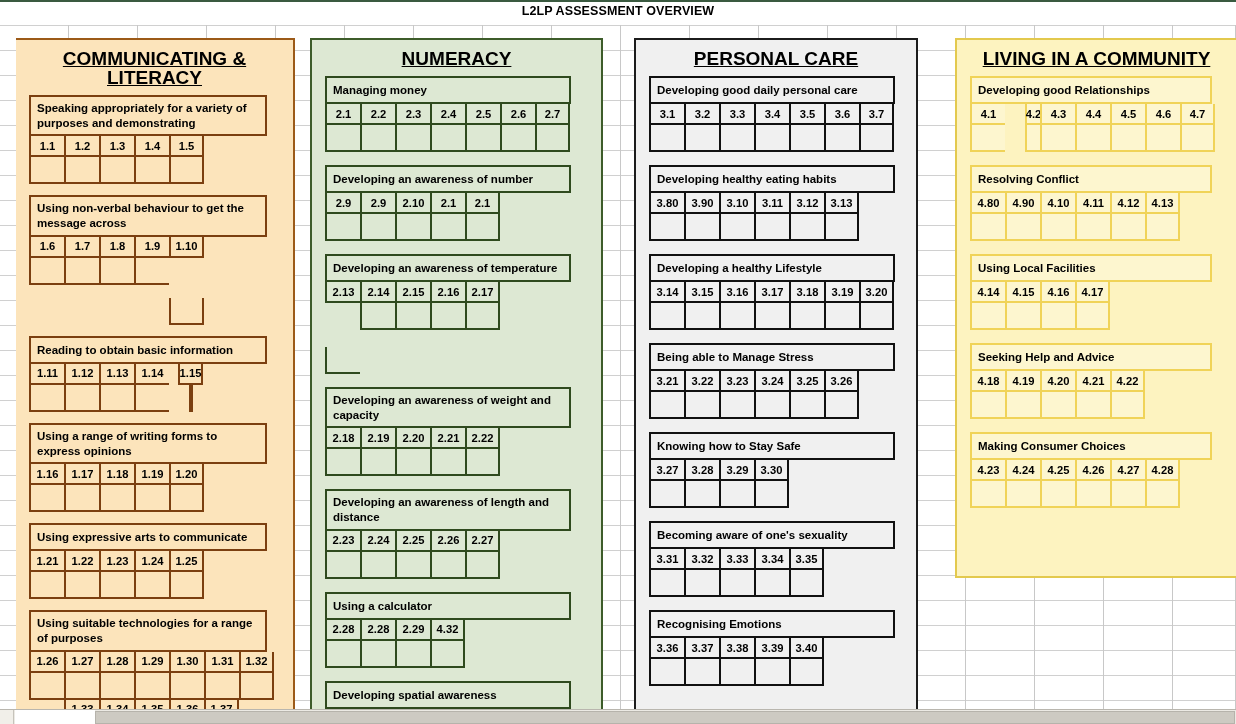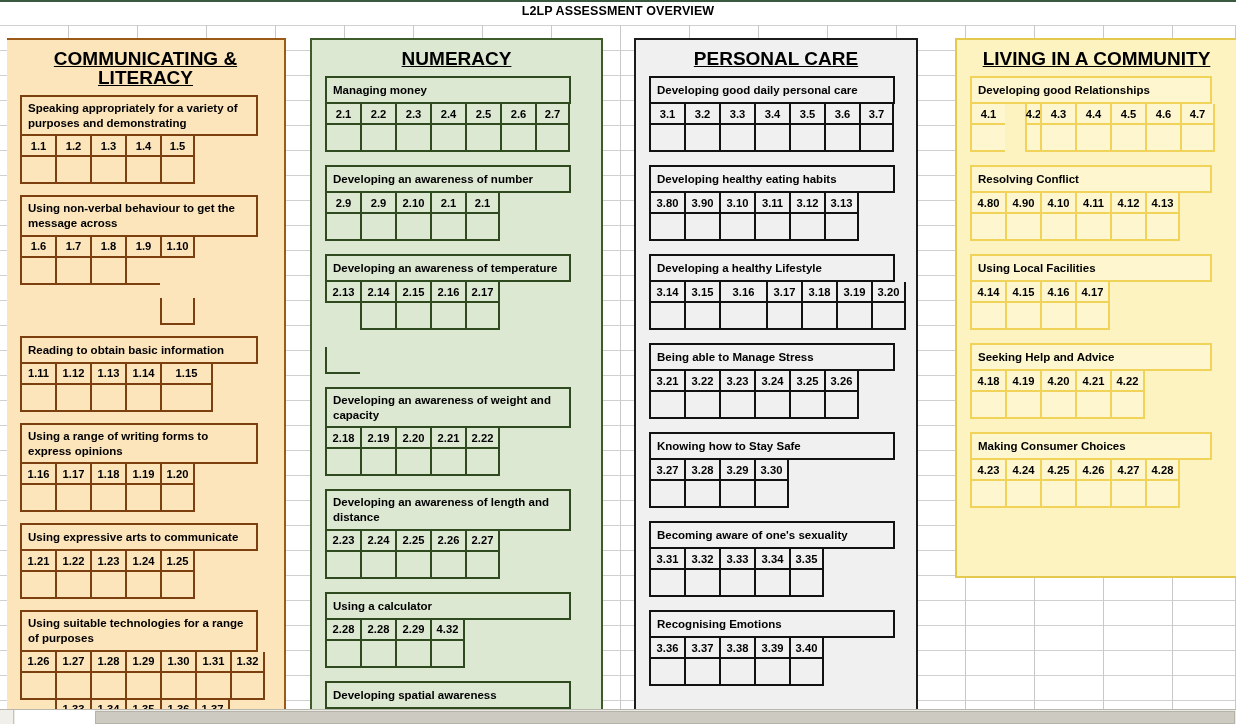--- a/index.html
+++ b/index.html
@@ -50,21 +50,21 @@
     font-size:11.2px; font-weight:bold; color:#000;
     height:21px; display:flex; align-items:center; justify-content:center;
     text-align:center;
   }
   .cellblank { height:27px; }
   .cellcol.spacer .cellcode, .cellcol.spacer .cellblank { border:none !important; background:transparent !important; }
   .cellcol.spacer .cellcode { visibility:hidden; }
   .cellcol.spacer .cellblank { visibility:hidden; }
 
   
-  #panel-literacy { left:7px; top:38px; width:279px; height:686px;
+  #panel-literacy { left:16px; top:38px; width:279px; height:686px;
     background:#fce4bb; border:2px solid #9c5a18; border-left:none; }
   #panel-literacy .panel-title { color:#000; }
   #panel-literacy .grp-head { background:#fce4bb; border:2px solid #7b3f10; }
   #panel-literacy .cellcode { background:#fce4bb; border:2px solid #7b3f10; border-top:none; border-right:none; }
   #panel-literacy .cellblank { background:#fce4bb; border:2px solid #7b3f10; border-top:none; border-right:none; }
   #panel-literacy .cellcol:last-child .cellcode,
   #panel-literacy .cellcol:last-child .cellblank { border-right:2px solid #7b3f10; }
 
   
   #panel-numeracy { left:310px; top:38px; width:293px; height:686px;
@@ -183,21 +183,21 @@
               <div class="cellblank"></div>
             </div>
             <div class="cellcol" style="width: 35px;">
               <div class="cellcode">1.13</div>
               <div class="cellblank"></div>
             </div>
             <div class="cellcol" style="width: 35px;">
               <div class="cellcode">1.14</div>
               <div class="cellblank"></div>
             </div>
-            <div class="cellcol" style="width: 53px;">
+            <div class="cellcol" style="width: 43px; align-items: center;">
               <div class="cellcode">1.15</div>
               <div class="cellblank"></div>
             </div>
           </div>
         </div>
         <div class="group" style="margin-top: 11px; margin-left: 13px;">
           <div class="grp-head two" style="width: 238px;">Using a range of writing forms to express opinions</div>
           <div class="cells">
             <div class="cellcol" style="width: 35px;">
               <div class="cellcode">1.16</div>
@@ -566,21 +566,21 @@
           <div class="grp-head one" style="width: 246px;">Developing a healthy Lifestyle</div>
           <div class="cells">
             <div class="cellcol" style="width: 35px;">
               <div class="cellcode">3.14</div>
               <div class="cellblank"></div>
             </div>
             <div class="cellcol" style="width: 35px;">
               <div class="cellcode">3.15</div>
               <div class="cellblank"></div>
             </div>
-            <div class="cellcol" style="width: 47px;">
+            <div class="cellcol" style="width: 35px;">
               <div class="cellcode">3.16</div>
               <div class="cellblank"></div>
             </div>
             <div class="cellcol" style="width: 35px;">
               <div class="cellcode">3.17</div>
               <div class="cellblank"></div>
             </div>
             <div class="cellcol" style="width: 35px;">
               <div class="cellcode">3.18</div>
               <div class="cellblank"></div>

